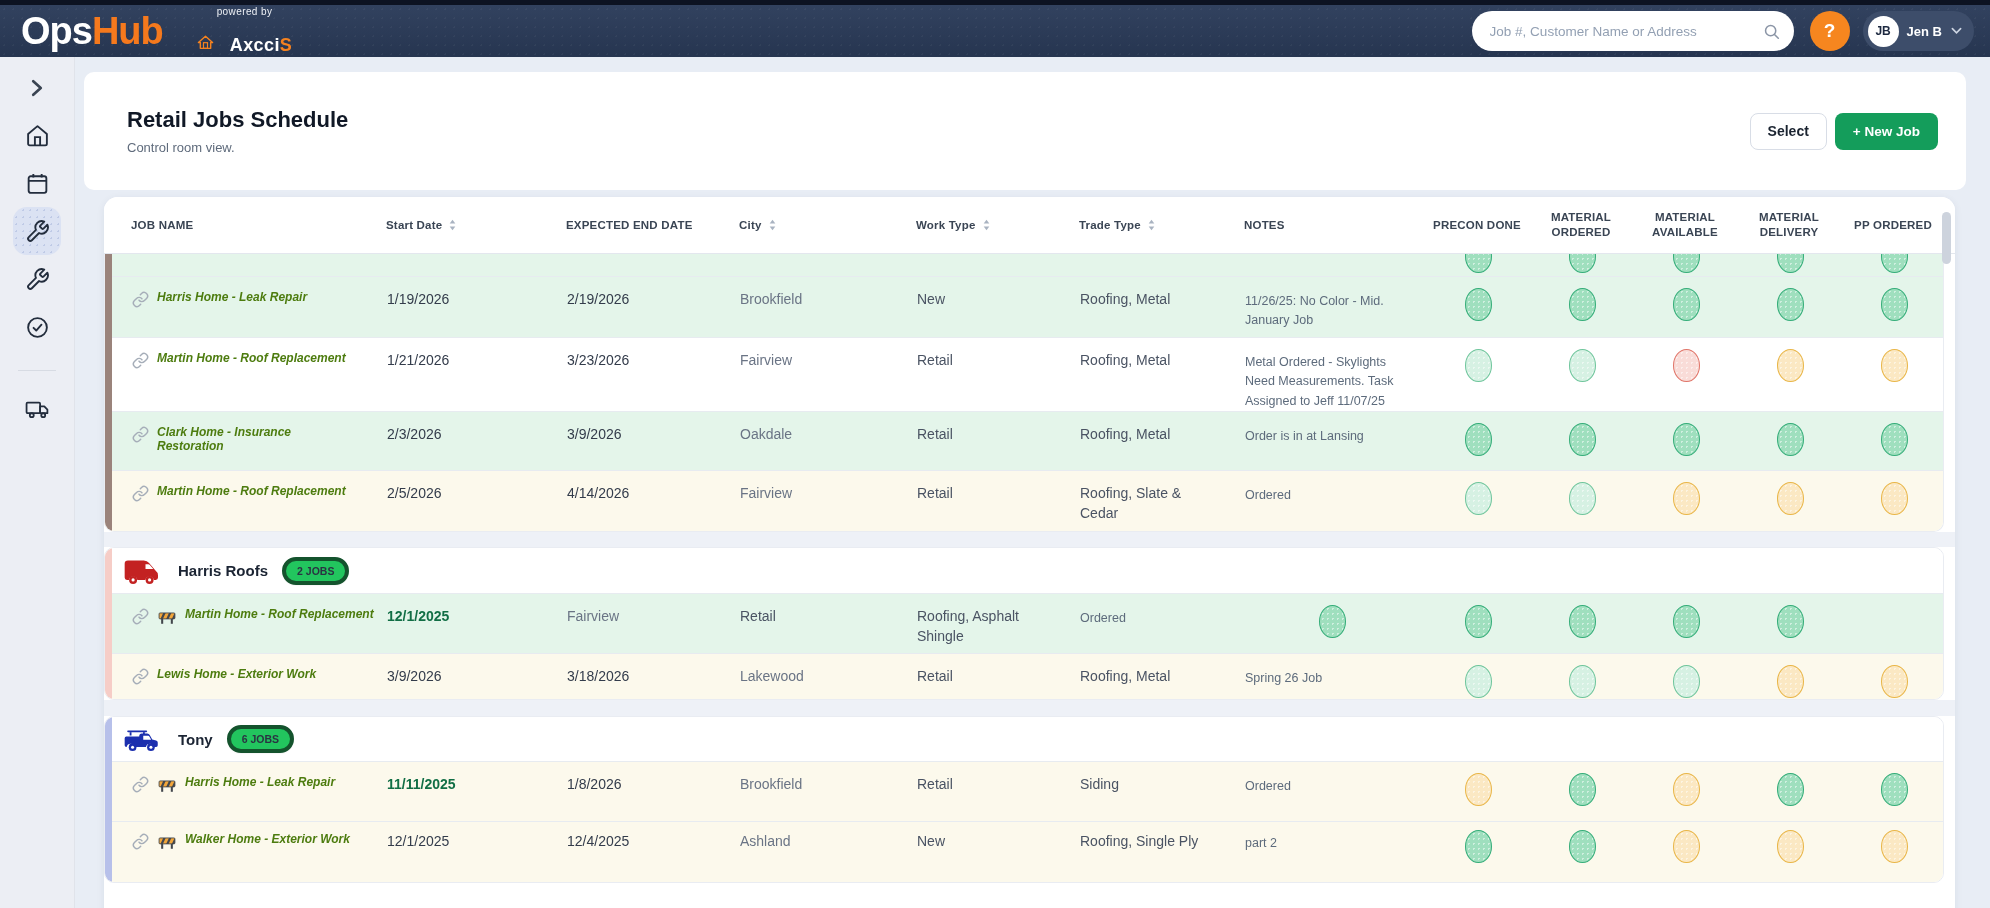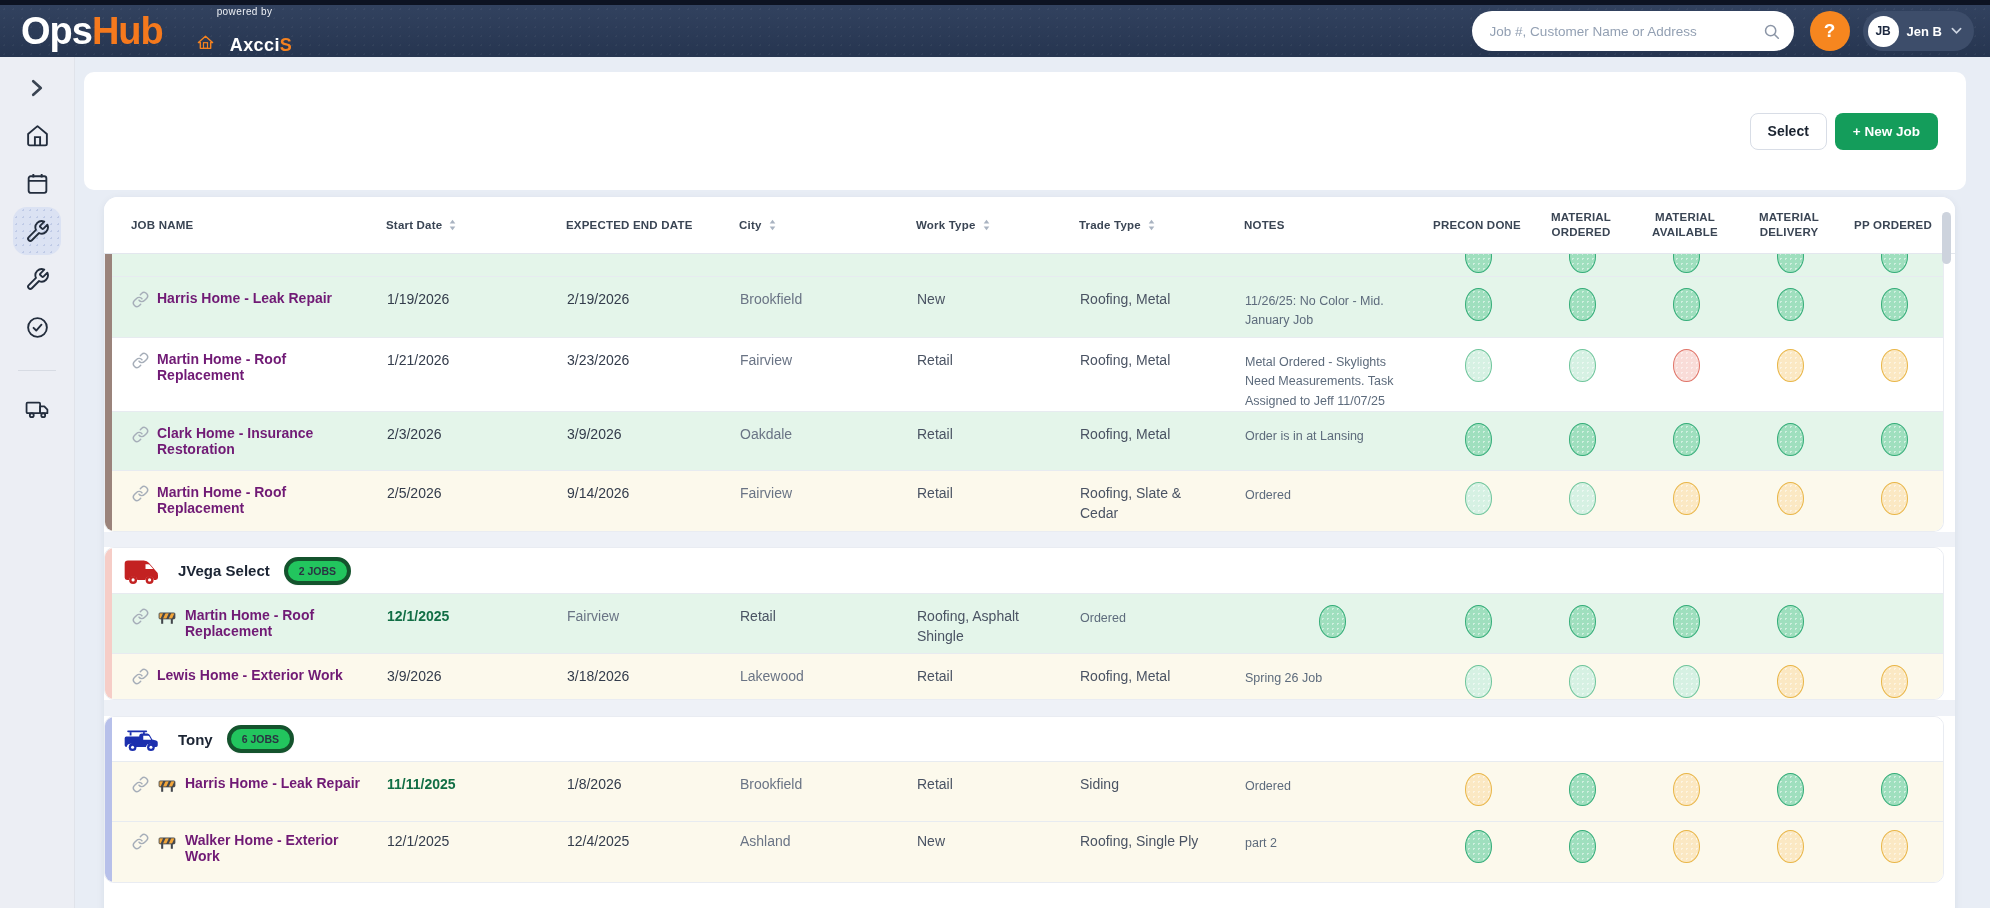--- a/index.html
+++ b/index.html
@@ -71,21 +71,21 @@
   .row:last-child { border-bottom:none; }
   .bg-green { background:#e4f5ea; }
   .bg-white { background:#ffffff; }
   .bg-cream { background:#fcf9ec; }
   .h23 { height:23px; overflow:hidden; }
   .h61 { height:61px; } .h74 { height:74px; } .h59 { height:59px; } .h60 { height:60px; } .h45 { height:45px; }
   .cell { padding-top:13px; padding-left:6px; font-size:14px; color:#333c4b; line-height:1.4; }
   .name-cell { display:flex; gap:8px; padding-left:20px; padding-top:13px; align-items:flex-start; }
   .icon-link { width:17px; height:17px; color:#a6aeb9; margin-top:1px; flex:none; cursor:pointer; }
   .icon-barrier { width:20px; height:19px; margin-top:0; flex:none; }
-  .jobname { font-size:14px; font-weight:600; color:#701a75; max-width:190px; cursor:pointer; }
+  .jobname { font-size:12px; font-weight:600; color:#4d7c0f; max-width:190px; cursor:pointer;font-style:italic; }
   .date-done { color:#116e45; font-weight:800; }
   .city { color:#6a7485; }
   .work,.trade { color:#4a5363; padding-right:28px; }
   .notes { font-size:12.5px; color:#5d6b7c; line-height:1.55; padding-right:25px; padding-top:15px; }
   .dotcell { display:flex; justify-content:center; padding-top:11px; }
   .dot { width:27px; height:33px; border-radius:50%; border:1.5px solid transparent;
     background-image:radial-gradient(rgba(255,255,255,.5) 1px,transparent 1px); background-size:5px 5px; cursor:pointer; }
   .dot.green  { background-color:#9fdfbe; border-color:#35ad79; }
   .dot.mint   { background-color:#d6f1e3; border-color:#6fc59c; }
   .dot.yellow { background-color:#fbe8c3; border-color:#e9b648; }
@@ -241,20 +241,24 @@
   <div class="sb-item">
       <svg>
         <use href="#i-truck-o"></use>
       </svg>
     </div>
 </nav>
 
 <main class="main">
 
   <section class="headercard">
+    <div>
+      <h1 class="pagetitle">Retail Jobs Schedule</h1>
+      <div class="pagesub">Control room view.</div>
+    </div>
     <div class="hc-spacer"></div>
     <button class="btn-select">Select</button>
     <button class="btn-new">+ New Job</button>
   </section>
 
   <section class="tablecard">
 
     <div class="tc-header grid">
       <div></div>
       <div class="hcell first">JOB NAME</div>
@@ -422,21 +426,21 @@
 
         <div class="row grid h60 bg-cream">
           <div></div>
           <div class="name-cell">
               <svg class="icon-link">
                 <use href="#i-link"></use>
               </svg>
               <span class="jobname">Martin Home - Roof Replacement</span>
             </div>
           <div class="cell">2/5/2026</div>
-          <div class="cell">9/14/2026</div>
+          <div class="cell">4/14/2026</div>
           <div class="cell city">Fairview</div>
           <div class="cell work">Retail</div>
           <div class="cell trade">Roofing, Slate &amp; Cedar</div>
           <div class="cell notes">Ordered</div>
           <div class="dotcell">
               <span class="dot mint"></span>
             </div>
           <div class="dotcell">
               <span class="dot mint"></span>
             </div>
@@ -457,21 +461,21 @@
 
       <section class="gblock rest">
         <div class="stripe" style="background: rgb(246, 205, 199);"></div>
 
         <div class="ghead">
           <div class="truckwrap">
               <svg style="color: rgb(195, 34, 34);">
                 <use href="#i-van"></use>
               </svg>
             </div>
-          <span class="gname">JVega Select</span>
+          <span class="gname">Harris Roofs</span>
           <span class="gbadge">2 JOBS</span>
         </div>
 
         <div class="row grid h60 bg-green">
           <div></div>
           <div class="name-cell">
               <svg class="icon-link">
                 <use href="#i-link"></use>
               </svg>
               <svg class="icon-barrier">

